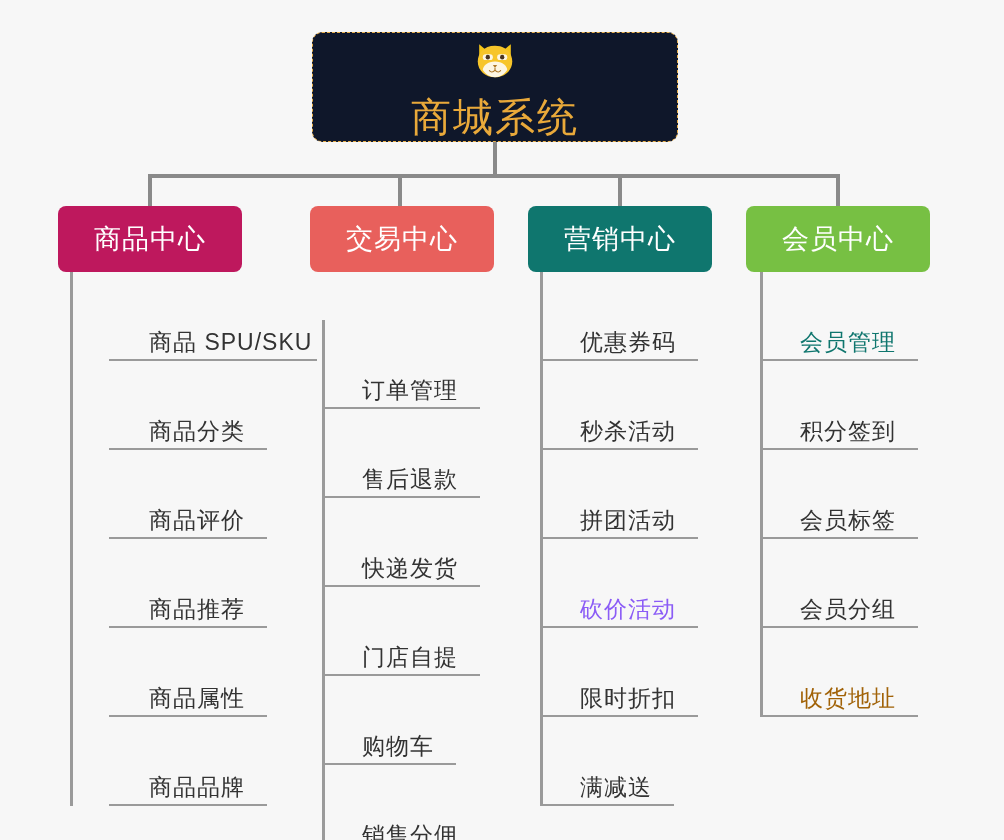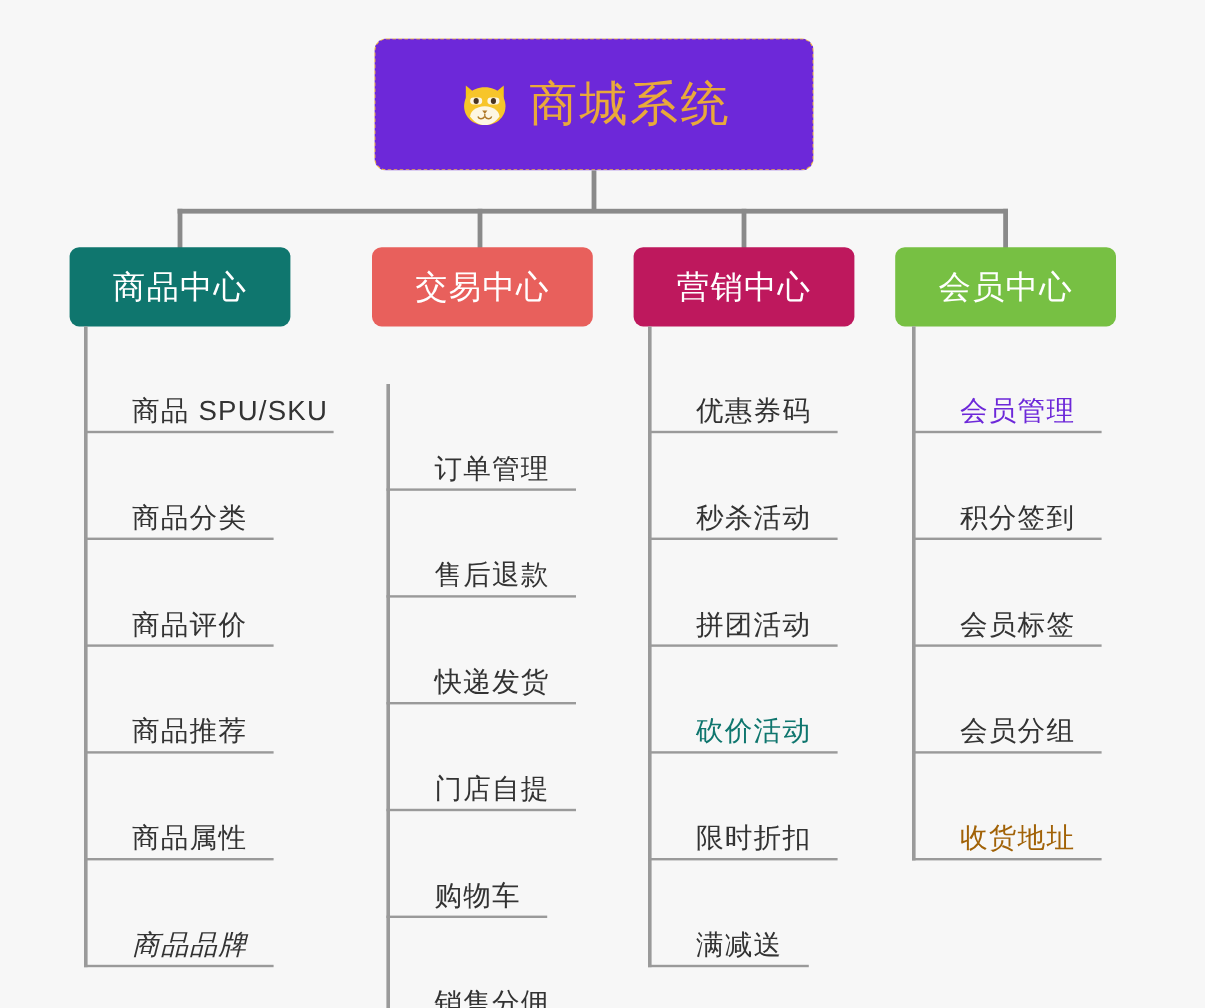--- a/index.html
+++ b/index.html
@@ -108,21 +108,21 @@
     line-height: 1.2;
     white-space: nowrap;
     letter-spacing: 1px;
   }
 </style>
 </head>
 <body style="background: rgb(247, 247, 247);">
 
 <div id="diagram">
 
-  <div class="root-node" style="border-color: rgb(232, 174, 73); background: #6d28d9;">
+  <div class="root-node" style="border-color: rgb(232, 174, 73); background: #0f172a; flex-direction: column;">
     <svg class="shiba-icon" viewBox="0 0 64 64">
 
       <path d="M10 10 L10 30 L22 20 Z" fill="#f5c518"></path>
       <path d="M54 10 L54 30 L42 20 Z" fill="#f5c518"></path>
 
       <path d="M32 12 C16 12 8 23 8 34 C8 47 19 56 32 56 C45 56 56 47 56 34 C56 23 48 12 32 12 Z" fill="#f7c52a"></path>
 
       <path d="M32 34 C22 34 15 40 15 46 C19 52 25 56 32 56 C39 56 45 52 49 46 C49 40 42 34 32 34 Z" fill="#fdf6e3"></path>
 
       <rect x="15" y="24" width="14" height="8" rx="4" fill="#fdf6e3"></rect>
@@ -142,34 +142,34 @@
 
   <div class="conn conn-v" style="left: 493px; top: 142px; height: 34px; background: rgb(138, 138, 138);"></div>
 
   <div class="conn conn-h" style="left: 148px; top: 174px; width: 692px; background: rgb(138, 138, 138);"></div>
 
   <div class="conn conn-v" style="left: 148px; top: 174px; height: 34px; background: rgb(138, 138, 138);"></div>
   <div class="conn conn-v" style="left: 398px; top: 174px; height: 34px; background: rgb(138, 138, 138);"></div>
   <div class="conn conn-v" style="left: 618px; top: 174px; height: 34px; background: rgb(138, 138, 138);"></div>
   <div class="conn conn-v" style="left: 836px; top: 174px; height: 34px; background: rgb(138, 138, 138);"></div>
 
-  <div class="cat-box" style="left: 58px; top: 206px; width: 184px; background: #0f766e;">
+  <div class="cat-box" style="left: 58px; top: 206px; width: 184px; background: #be185d;">
     <span>商品中心</span>
   </div>
   <div class="cat-box" style="left: 310px; top: 206px; width: 184px; background: rgb(232, 96, 92);">
     <span>交易中心</span>
   </div>
-  <div class="cat-box" style="left: 528px; top: 206px; width: 184px; background: #be185d;">
+  <div class="cat-box" style="left: 528px; top: 206px; width: 184px; background: #0f766e;">
     <span>营销中心</span>
   </div>
   <div class="cat-box" style="left: 746px; top: 206px; width: 184px; background: rgb(119, 192, 67);">
     <span>会员中心</span>
   </div>
 
-  <div class="leaf-col" style="left:70px; top:272px; width:212px;">
+  <div class="leaf-col" style="left:70px; top:272px; width:212px;padding-left:39px;">
     <div class="leaf-spine" style="background: rgb(154, 154, 154);"></div>
     <div class="leaf-item">
       <span class="leaf-label" style="color: rgb(51, 51, 51);">商品 SPU/SKU</span>
       <div class="leaf-underline" style="width: 208px; background: rgb(154, 154, 154);"></div>
     </div>
     <div class="leaf-item">
       <span class="leaf-label" style="color: rgb(51, 51, 51);">商品分类</span>
       <div class="leaf-underline" style="width: 158px; background: rgb(154, 154, 154);"></div>
     </div>
     <div class="leaf-item">
@@ -178,21 +178,21 @@
     </div>
     <div class="leaf-item">
       <span class="leaf-label" style="color: rgb(51, 51, 51);">商品推荐</span>
       <div class="leaf-underline" style="width: 158px; background: rgb(154, 154, 154);"></div>
     </div>
     <div class="leaf-item">
       <span class="leaf-label" style="color: rgb(51, 51, 51);">商品属性</span>
       <div class="leaf-underline" style="width: 158px; background: rgb(154, 154, 154);"></div>
     </div>
     <div class="leaf-item">
-      <span class="leaf-label" style="color: rgb(51, 51, 51); font-style: italic;">商品品牌</span>
+      <span class="leaf-label" style="color: rgb(51, 51, 51);">商品品牌</span>
       <div class="leaf-underline" style="width: 158px; background: rgb(154, 154, 154);"></div>
     </div>
   </div>
 
   <div class="leaf-col" style="left:322px; top:272px; width:160px;margin-top:48px;">
     <div class="leaf-spine" style="background: rgb(154, 154, 154);"></div>
     <div class="leaf-item">
       <span class="leaf-label" style="color: rgb(51, 51, 51);">订单管理</span>
       <div class="leaf-underline" style="width: 158px; background: rgb(154, 154, 154);"></div>
     </div>
@@ -226,37 +226,37 @@
     </div>
     <div class="leaf-item">
       <span class="leaf-label" style="color: rgb(51, 51, 51);">秒杀活动</span>
       <div class="leaf-underline" style="width: 158px; background: rgb(154, 154, 154);"></div>
     </div>
     <div class="leaf-item">
       <span class="leaf-label" style="color: rgb(51, 51, 51);">拼团活动</span>
       <div class="leaf-underline" style="width: 158px; background: rgb(154, 154, 154);"></div>
     </div>
     <div class="leaf-item">
-      <span class="leaf-label" style="color: #0f766e;">砍价活动</span>
+      <span class="leaf-label" style="color: #8b5cf6;">砍价活动</span>
       <div class="leaf-underline" style="width: 158px; background: rgb(154, 154, 154);"></div>
     </div>
     <div class="leaf-item">
       <span class="leaf-label" style="color: rgb(51, 51, 51);">限时折扣</span>
       <div class="leaf-underline" style="width: 158px; background: rgb(154, 154, 154);"></div>
     </div>
     <div class="leaf-item">
       <span class="leaf-label" style="color: rgb(51, 51, 51);">满减送</span>
       <div class="leaf-underline" style="width: 134px; background: rgb(154, 154, 154);"></div>
     </div>
   </div>
 
   <div class="leaf-col" style="left:760px; top:272px; width:160px;">
     <div class="leaf-spine" style="background: rgb(154, 154, 154);"></div>
     <div class="leaf-item">
-      <span class="leaf-label" style="color: #6d28d9;">会员管理</span>
+      <span class="leaf-label" style="color: #0f766e;">会员管理</span>
       <div class="leaf-underline" style="width: 158px; background: rgb(154, 154, 154);"></div>
     </div>
     <div class="leaf-item">
       <span class="leaf-label" style="color: rgb(51, 51, 51);">积分签到</span>
       <div class="leaf-underline" style="width: 158px; background: rgb(154, 154, 154);"></div>
     </div>
     <div class="leaf-item">
       <span class="leaf-label" style="color: rgb(51, 51, 51);">会员标签</span>
       <div class="leaf-underline" style="width: 158px; background: rgb(154, 154, 154);"></div>
     </div>

